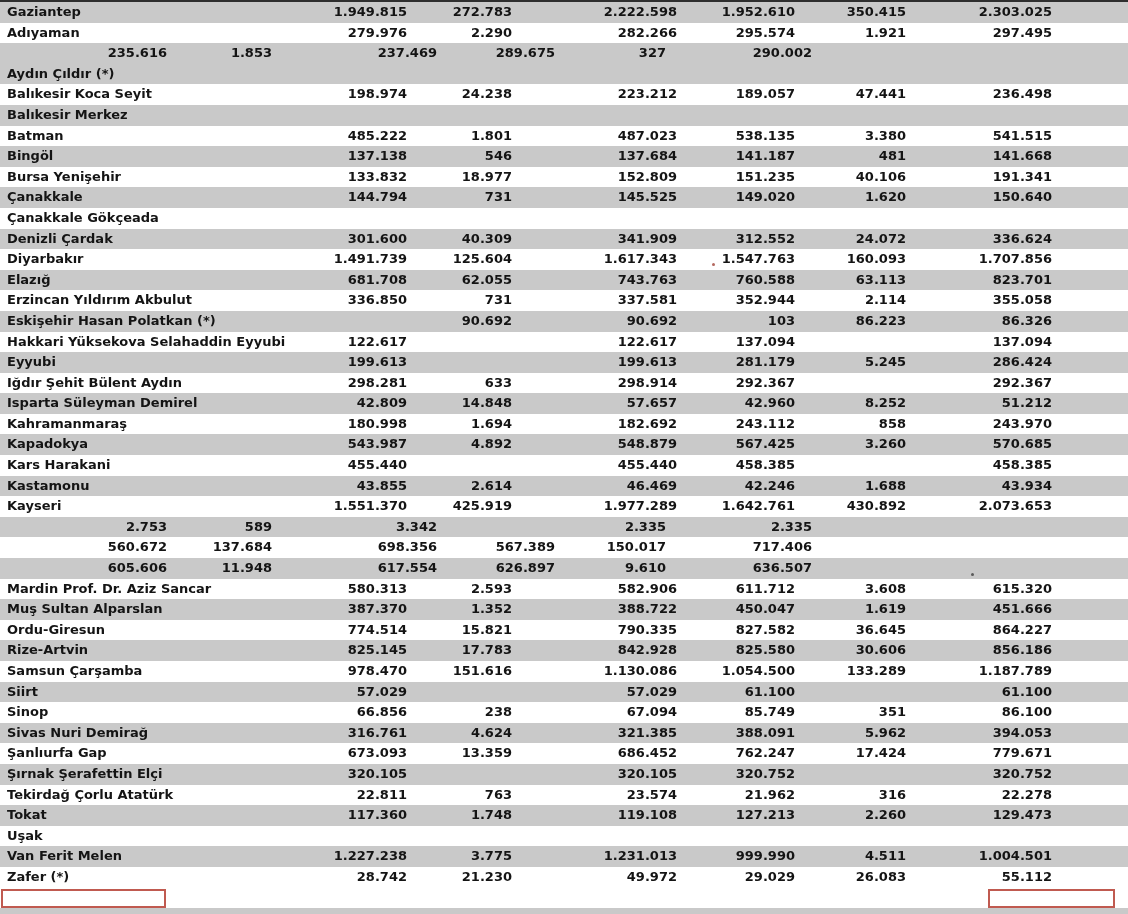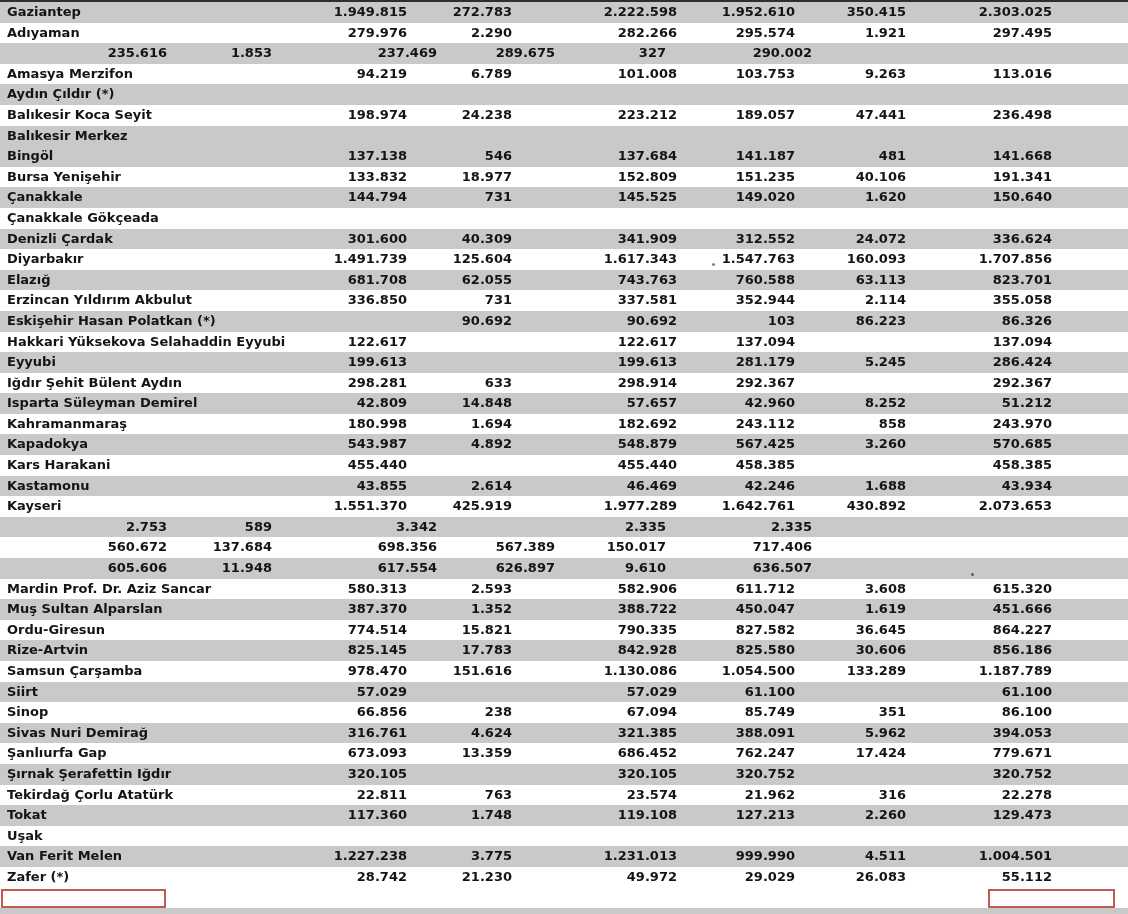--- a/index.html
+++ b/index.html
@@ -61,30 +61,20 @@
       </div>
       <div class="row odd">
         <div class="cell num c1">235.616</div>
         <div class="cell num c2">1.853</div>
         <div class="cell num c3">237.469</div>
         <div class="cell num c4">289.675</div>
         <div class="cell num c5">327</div>
         <div class="cell num c6">290.002</div>
         <div class="cell c-sp"></div>
       </div>
-      <div class="row">
-        <div class="cell c-name">Amasya Merzifon</div>
-        <div class="cell num c1">94.219</div>
-        <div class="cell num c2">6.789</div>
-        <div class="cell num c3">101.008</div>
-        <div class="cell num c4">103.753</div>
-        <div class="cell num c5">9.263</div>
-        <div class="cell num c6">113.016</div>
-        <div class="cell c-sp"></div>
-      </div>
       <div class="row odd">
         <div class="cell c-name">Aydın Çıldır (*)</div>
         <div class="cell num c1"></div>
         <div class="cell num c2"></div>
         <div class="cell num c3"></div>
         <div class="cell num c4"></div>
         <div class="cell num c5"></div>
         <div class="cell num c6"></div>
         <div class="cell c-sp"></div>
       </div>
@@ -101,20 +91,30 @@
       <div class="row odd">
         <div class="cell c-name">Balıkesir Merkez</div>
         <div class="cell num c1"></div>
         <div class="cell num c2"></div>
         <div class="cell num c3"></div>
         <div class="cell num c4"></div>
         <div class="cell num c5"></div>
         <div class="cell num c6"></div>
         <div class="cell c-sp"></div>
       </div>
+      <div class="row">
+        <div class="cell c-name">Batman</div>
+        <div class="cell num c1">485.222</div>
+        <div class="cell num c2">1.801</div>
+        <div class="cell num c3">487.023</div>
+        <div class="cell num c4">538.135</div>
+        <div class="cell num c5">3.380</div>
+        <div class="cell num c6">541.515</div>
+        <div class="cell c-sp"></div>
+      </div>
       <div class="row odd">
         <div class="cell c-name">Bingöl</div>
         <div class="cell num c1">137.138</div>
         <div class="cell num c2">546</div>
         <div class="cell num c3">137.684</div>
         <div class="cell num c4">141.187</div>
         <div class="cell num c5">481</div>
         <div class="cell num c6">141.668</div>
         <div class="cell c-sp"></div>
       </div>
@@ -399,21 +399,21 @@
         <div class="cell c-name">Şanlıurfa Gap</div>
         <div class="cell num c1">673.093</div>
         <div class="cell num c2">13.359</div>
         <div class="cell num c3">686.452</div>
         <div class="cell num c4">762.247</div>
         <div class="cell num c5">17.424</div>
         <div class="cell num c6">779.671</div>
         <div class="cell c-sp"></div>
       </div>
       <div class="row odd">
-        <div class="cell c-name">Şırnak Şerafettin Iğdır</div>
+        <div class="cell c-name">Şırnak Şerafettin Elçi</div>
         <div class="cell num c1">320.105</div>
         <div class="cell num c2"></div>
         <div class="cell num c3">320.105</div>
         <div class="cell num c4">320.752</div>
         <div class="cell num c5"></div>
         <div class="cell num c6">320.752</div>
         <div class="cell c-sp"></div>
       </div>
       <div class="row">
         <div class="cell c-name">Tekirdağ Çorlu Atatürk</div>

